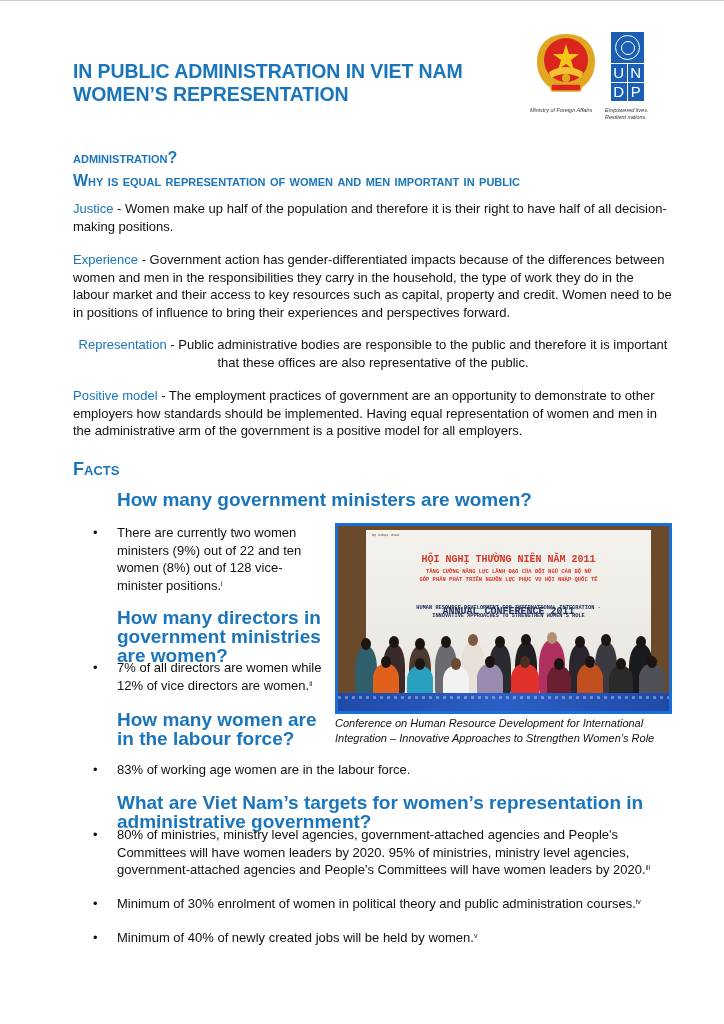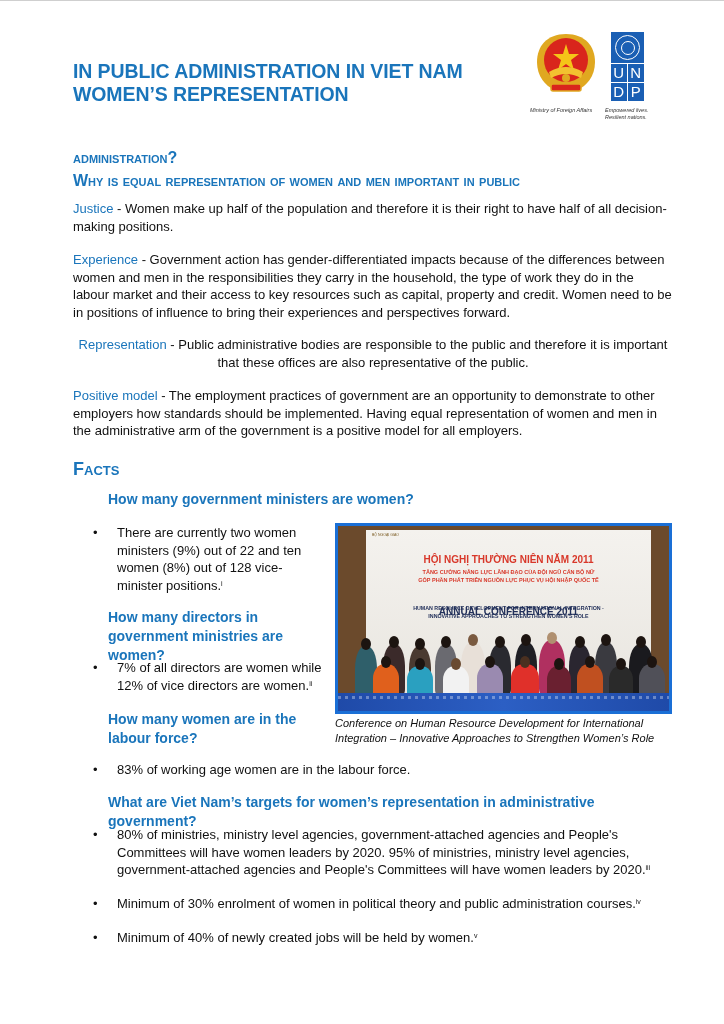--- a/index.html
+++ b/index.html
@@ -14,31 +14,31 @@
   .emblem { position: absolute; left: 5px; top: 2px; width: 62px; height: 66px; }
   .emblem-caption { position: absolute; left: 0px; top: 77px; font-size: 5.5px; font-style: italic; color: #333; white-space: nowrap; }
   .undp { position: absolute; left: 81px; top: 2px; width: 33px; height: 69px; background: #1a5fb4; }
   .undp-globe { position: absolute; left: 4px; top: 3px; width: 25px; height: 25px; border-radius: 50%; border: 1.5px solid #fff; }
   .undp-globe::before { content: ""; position: absolute; left: 5px; top: 5px; width: 12px; height: 12px; border-radius: 50%; border: 1px solid #fff; }
   .undp-letters { position: absolute; left: 0; top: 31px; width: 33px; display: grid; grid-template-columns: 1fr 1fr; color: #fff; font-size: 15px; text-align: center; line-height: 18px; }
   .undp-letters span { border-top: 1px solid #fff; }
   .undp-letters span:nth-child(odd) { border-right: 1px solid #fff; }
   .undp-caption { position: absolute; left: 75px; top: 77px; font-size: 5.5px; font-style: italic; color: #333; line-height: 7px; white-space: nowrap; }
   .h-smallcaps { position: absolute; left: 73px; color: #1a75bb; font-weight: bold; font-variant: small-caps; font-size: 16px; line-height: 23px; }
-  .q-heading { position: absolute; left: 64px; color: #1a75bb; font-weight: bold; font-size: 14px; line-height: 19px; padding-left: 44px; }
+  .q-heading { position: absolute; left: 73px; color: #1a75bb; font-weight: bold; font-size: 19px; line-height: 19px; padding-left: 44px; }
 
   .para { position: absolute; left: 73px; width: 600px; font-size: 13px; line-height: 17.5px; color: #111; }
   .para .lead { color: #1a75bb; }
 
   .bullet { position: absolute; font-size: 13px; line-height: 17.5px; color: #111; }
   .bullet .dot { position: absolute; left: -24px; top: 0; }
   sup { font-size: 7px; vertical-align: top; position: relative; top: -2px; }
 
   .photo-frame { position: absolute; left: 335px; top: 523px; width: 337px; height: 191px; border: 3px solid #1a6fd6; background: #6b4a2c; overflow: hidden; }
-  .banner { position: absolute; left: 28px; top: 4px; width: 285px; height: 175px; background: linear-gradient(#f4f2ee, #e8e5df); }
+  .banner { position: absolute; left: 28px; top: 4px; width: 285px; height: 175px; background: linear-gradient(#f4f2ee, #e8e5df); font-family: Liberation Mono, monospace; }
   .banner-vn1 { position: absolute; left: 0; width: 100%; top: 24px; text-align: center; color: #d8382a; font-weight: bold; font-size: 10px; white-space: nowrap; }
   .banner-vn2 { position: absolute; left: 0; width: 100%; top: 38px; text-align: center; color: #d8382a; font-weight: bold; font-size: 5.5px; line-height: 8px; white-space: nowrap; }
   .banner-en1 { position: absolute; left: 0; width: 100%; top: 60px; text-align: center; color: #22305a; font-weight: bold; font-size: 10px; white-space: nowrap; margin-top: 16px; }
   .banner-en2 { position: absolute; left: 0; width: 100%; top: 74px; text-align: center; color: #22305a; font-weight: bold; font-size: 5.3px; line-height: 8px; white-space: nowrap; }
   .banner-org { position: absolute; left: 6px; top: 3px; font-size: 3.5px; color: #7a5a20; }
   .people { position: absolute; left: 5px; top: 112px; width: 327px; height: 58px; }
   .person { position: absolute; border-radius: 45% 45% 10% 10%; }
   .head { position: absolute; width: 10px; height: 12px; border-radius: 50%; background: #1c1410; }
   .table { position: absolute; left: 0; top: 167px; width: 331px; height: 18px; background: linear-gradient(90deg, #1f4aa8, #2c5fc4, #1f4aa8); }
   .table::after { content: ""; position: absolute; left: 0; top: 3px; width: 100%; height: 3px; background: repeating-linear-gradient(90deg, #ffffff55 0 3px, transparent 3px 7px); }

